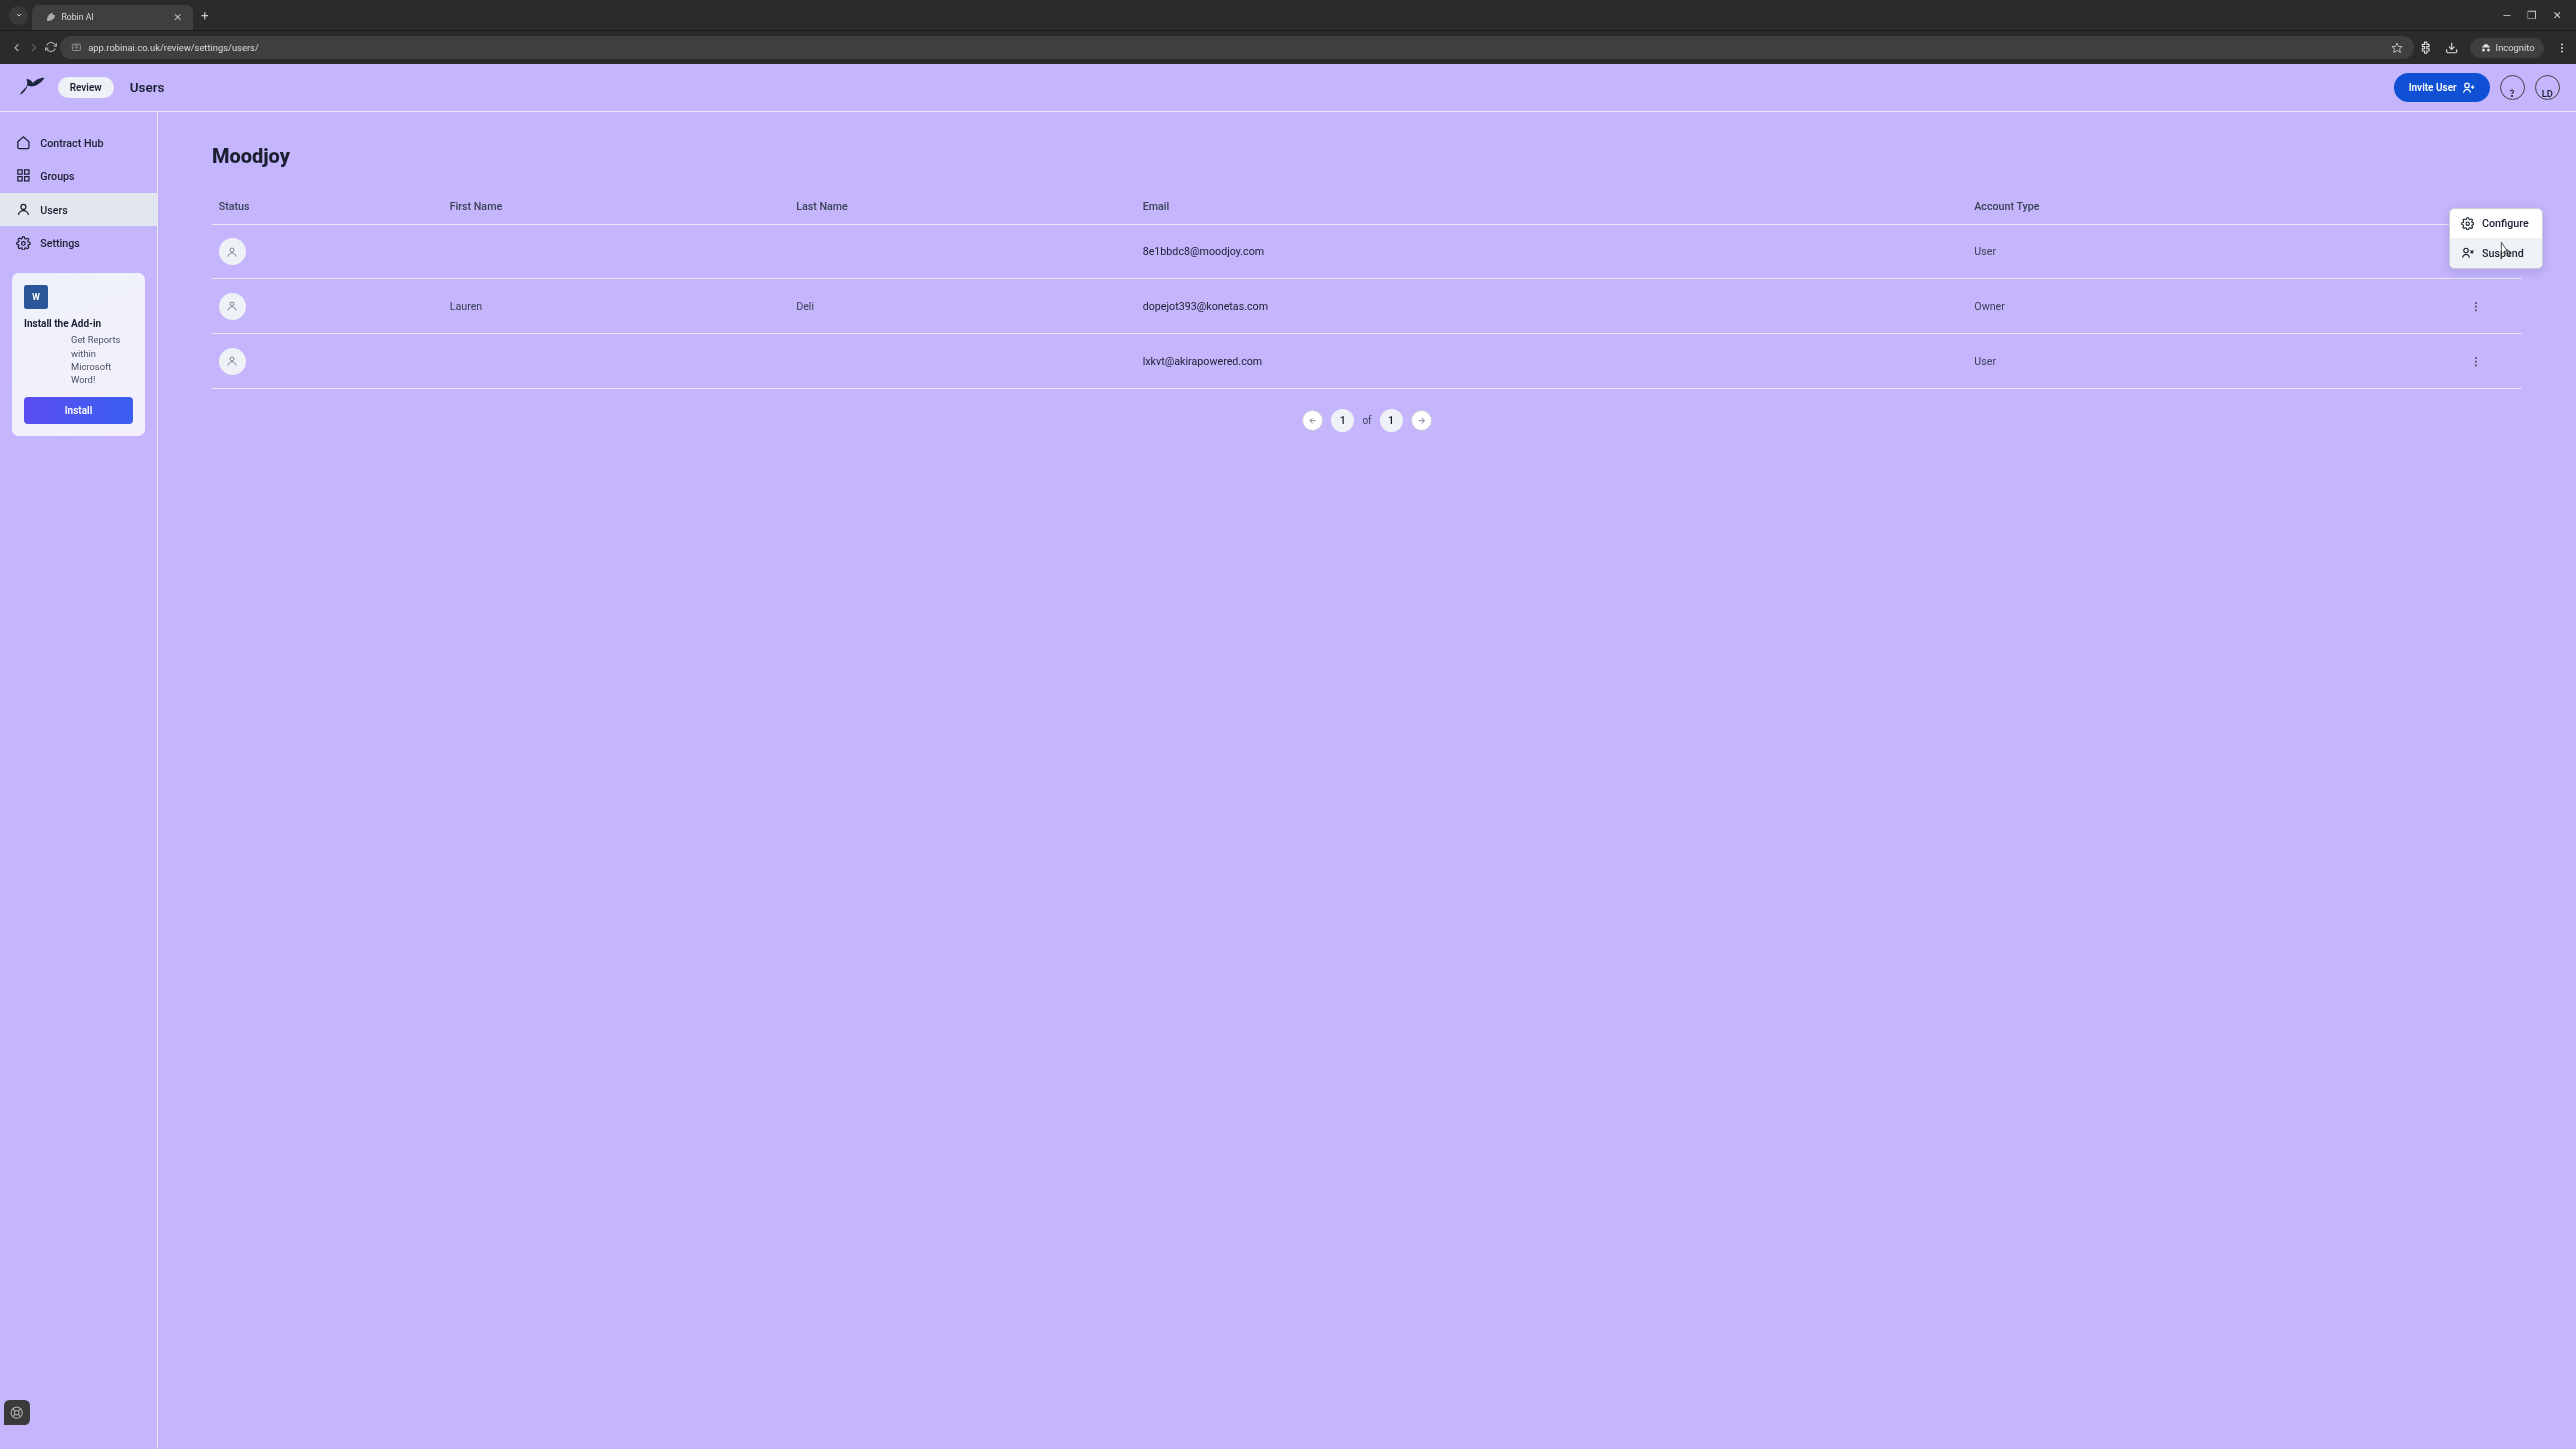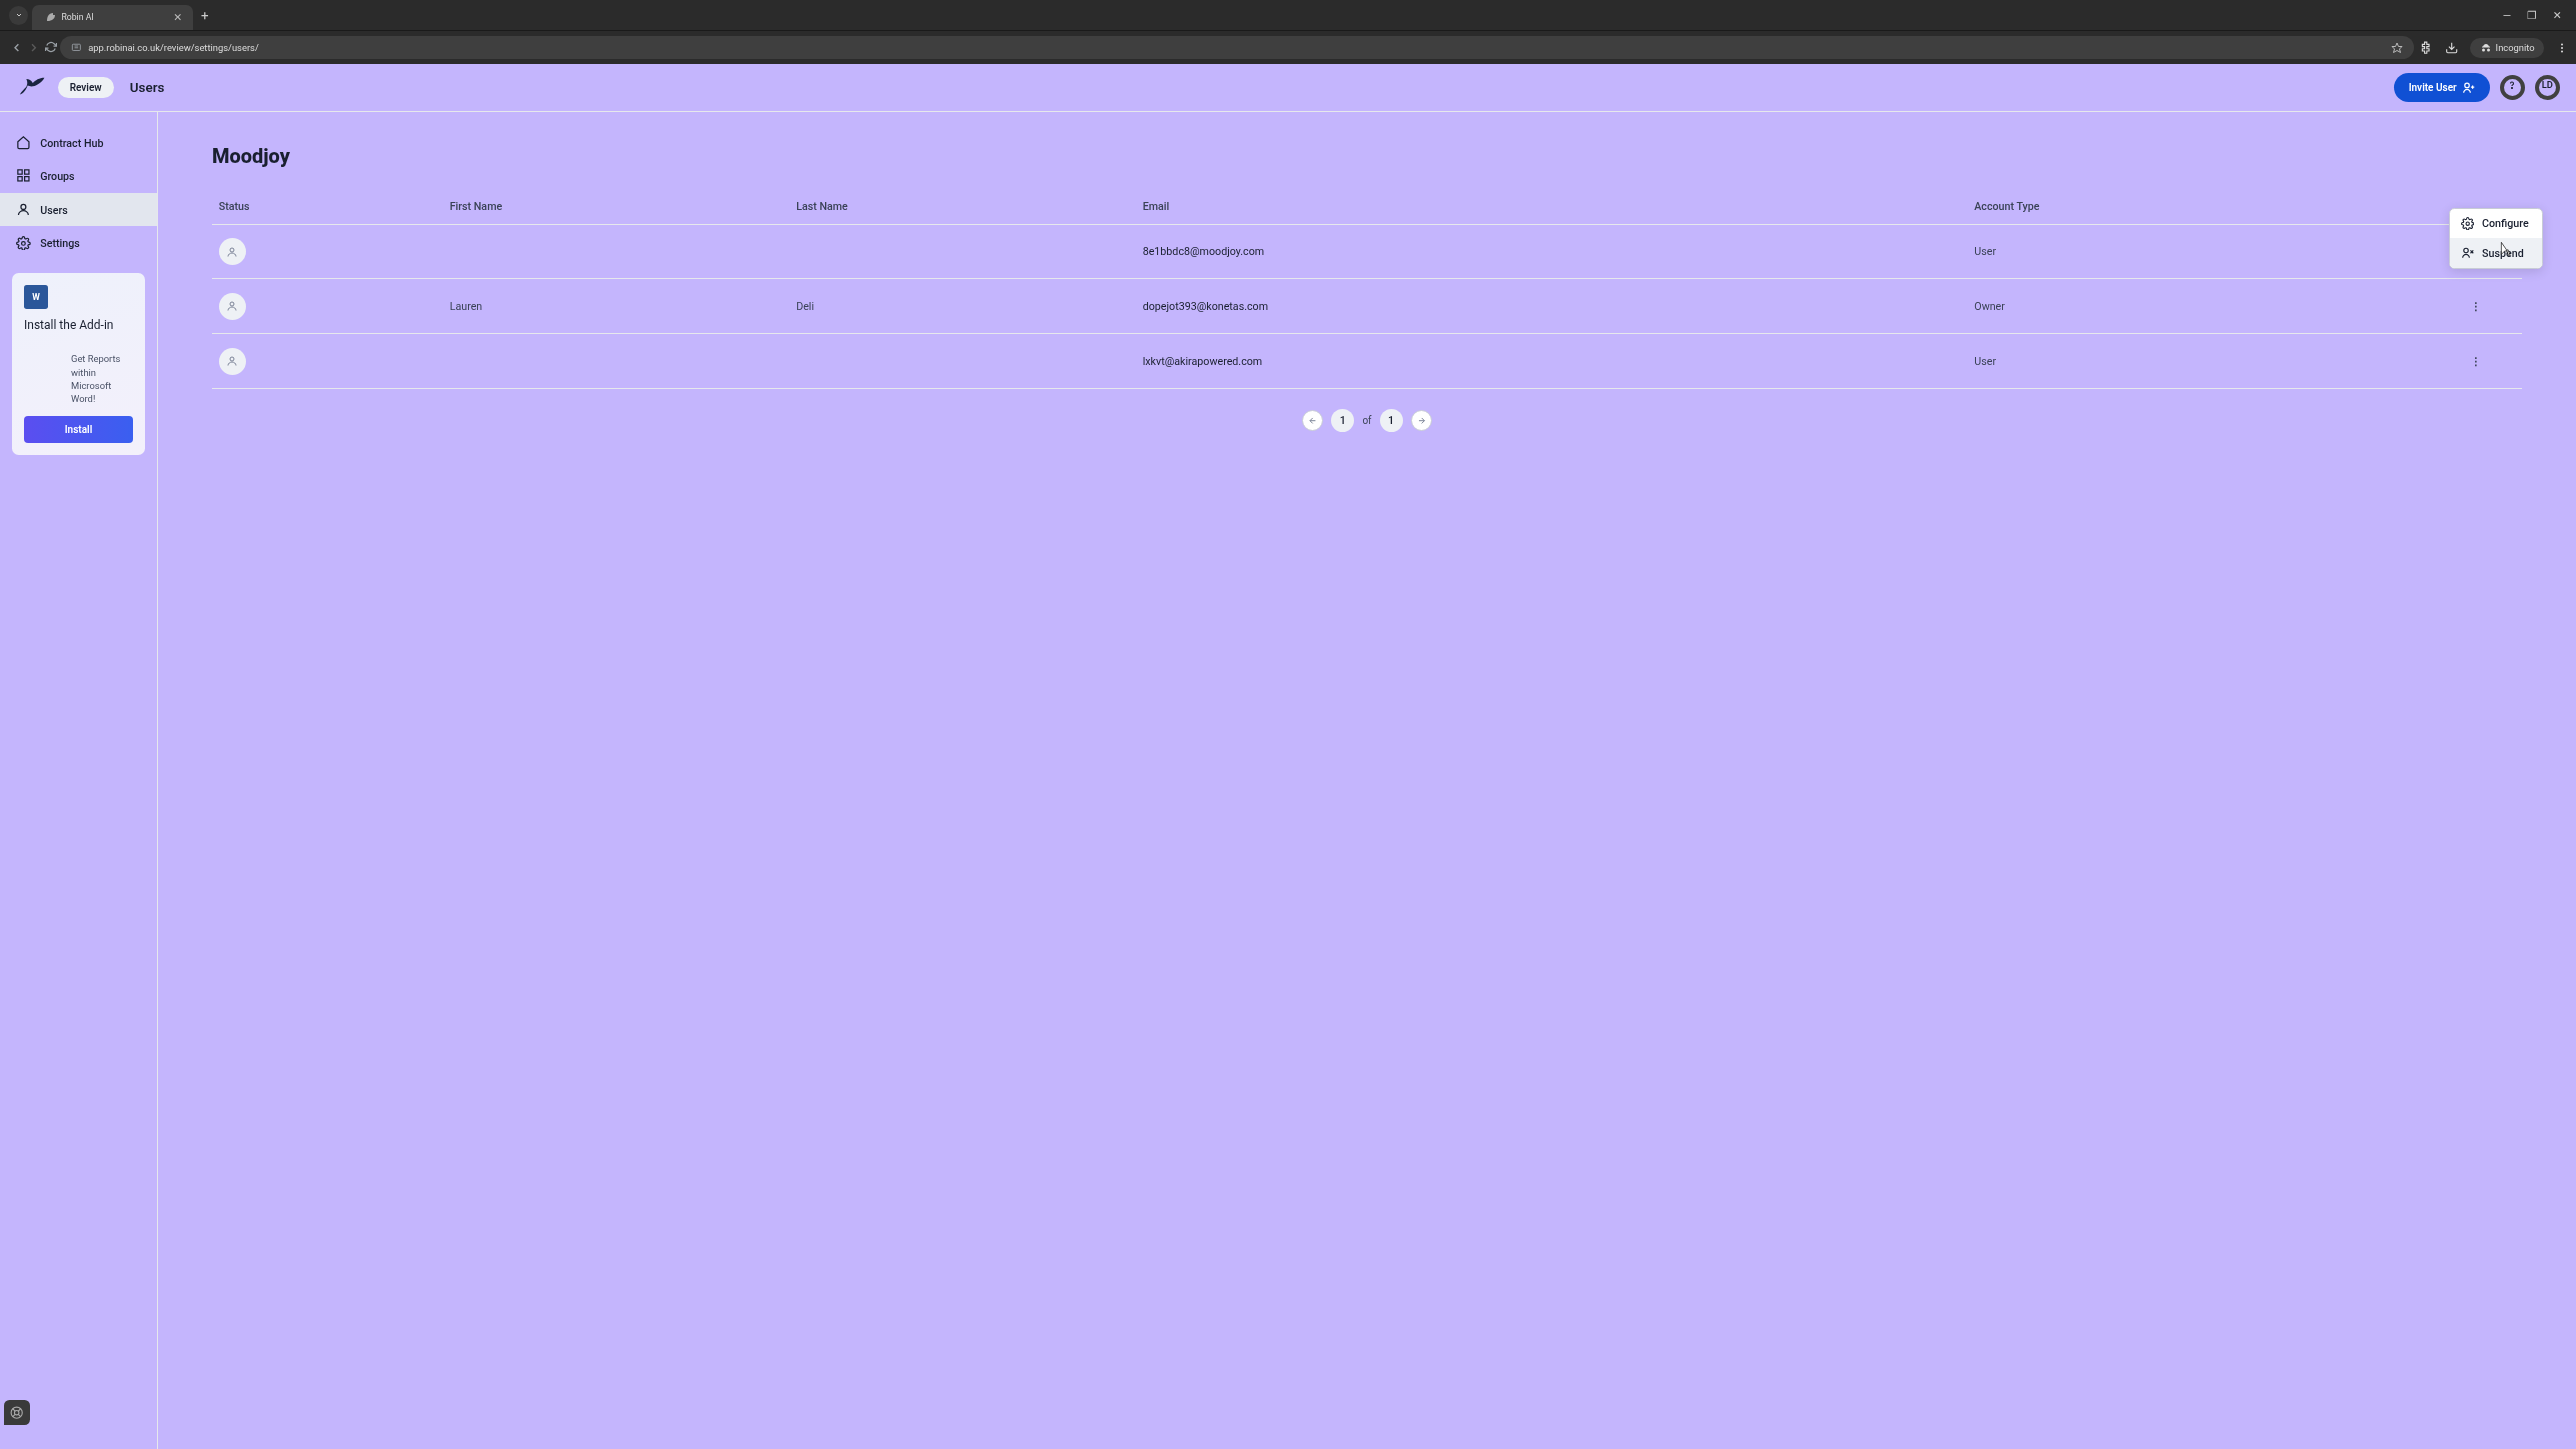--- a/index.html
+++ b/index.html
@@ -26,31 +26,31 @@
 .incognito-badge { display: flex; align-items: center; gap: 4px; background: #3f3f3f; border-radius: 13.4px; padding: 4px 9.4px; font-size: 9.4px; }
 
 
 .app { display: flex; flex-direction: column; height: calc(100% - 64px); background: #c4b5fd; }
 .app-header { height: 48px; border-bottom: 0.7px solid #e6e8ec; display: flex; align-items: center; padding: 0 16px; gap: 10.7px; }
 .bird-logo { width: 31px; height: 23px; }
 .review-pill { background: #eef1f5; border-radius: 13.4px; padding: 5.4px 12px; font-weight: 600; color: #1a2030; font-size: 10px; }
 .header-title { font-size: 13.4px; font-weight: 600; color: #1a2030; margin-left: 5.4px; }
 .header-right { margin-left: auto; display: flex; align-items: center; gap: 9.4px; }
 .invite-btn { background: #1050d4; color: #fff; border-radius: 16px; padding: 8px 14.8px; font-weight: 600; font-size: 10px; display: flex; align-items: center; gap: 5.4px; border: none; }
-.help-circle, .avatar-circle { width: 25.5px; height: 25.5px; border-radius: 50%; border: 4px solid #404040; display: flex; align-items: flex-start; justify-content: center; color: #1a2030; font-weight: 600; font-size: 9.4px; }
+.help-circle, .avatar-circle { width: 25.5px; height: 25.5px; border-radius: 50%; border: 1px solid #404040; display: flex; align-items: flex-end; justify-content: center; color: #1a2030; font-weight: 600; font-size: 9.4px; }
 
 .app-body { display: flex; flex: 1; min-height: 0; }
 .sidebar { width: 158px; border-right: 0.7px solid #e6e8ec; padding: 13.4px 0; display: flex; flex-direction: column; }
 .sidebar-item { display: flex; align-items: flex-end; gap: 9.4px; padding: 9.4px 16px; color: #1a2030; font-size: 10.7px; font-weight: 500; }
 .sidebar-item.active { background: #e2e6ee; }
 .sidebar-item .icon { width: 14.8px; height: 14.8px; color: #1a2030; flex-shrink: 0; }
 
 .addon-card { margin: 13.4px 12px; background: linear-gradient(160deg, #eef1fb 0%, #f3f0fb 100%); border-radius: 6.7px; padding: 12px; }
 .word-icon { width: 24px; height: 24px; background: #2b579a; border-radius: 2.7px; display: flex; align-items: center; justify-content: center; color: #fff; font-weight: 700; font-size: 8.7px; margin-bottom: 9.4px; }
-.addon-title { font-weight: 400; font-size: 12px; color: #1a2030; margin-bottom: 20px; }
+.addon-title { font-weight: 700; font-size: 10px; color: #1a2030; margin-bottom: 4px; }
 .addon-sub { font-size: 9.4px; color: #4a5266; line-height: 1.4; margin-bottom: 10.7px; margin-left: 47px; }
 .install-btn { width: 100%; background: linear-gradient(90deg, #5b4ef0, #3a5ff0); color: #fff; border: none; border-radius: 4px; padding: 8px; font-weight: 600; font-size: 10px; }
 
 .help-fab { position: fixed; left: 4px; bottom: 24px; width: 25.5px; height: 25.5px; background: #3a3a3a; border-radius: 5.4px 5.4px 5.4px 0; display: flex; align-items: center; justify-content: center; color: #aaa; }
 
 .main { flex: 1; padding: 32px 54px; position: relative; overflow: auto; }
 .org-title { font-size: 20px; font-weight: 800; color: #1a2030; margin-bottom: 24px; }
 
 .users-table { width: 100%; border-collapse: collapse; }
 .users-table th { text-align: left; font-weight: 500; color: #3a4256; font-size: 10.7px; padding: 8px 6.7px 10.7px; border-bottom: 0.7px solid #e6e8ec; }

